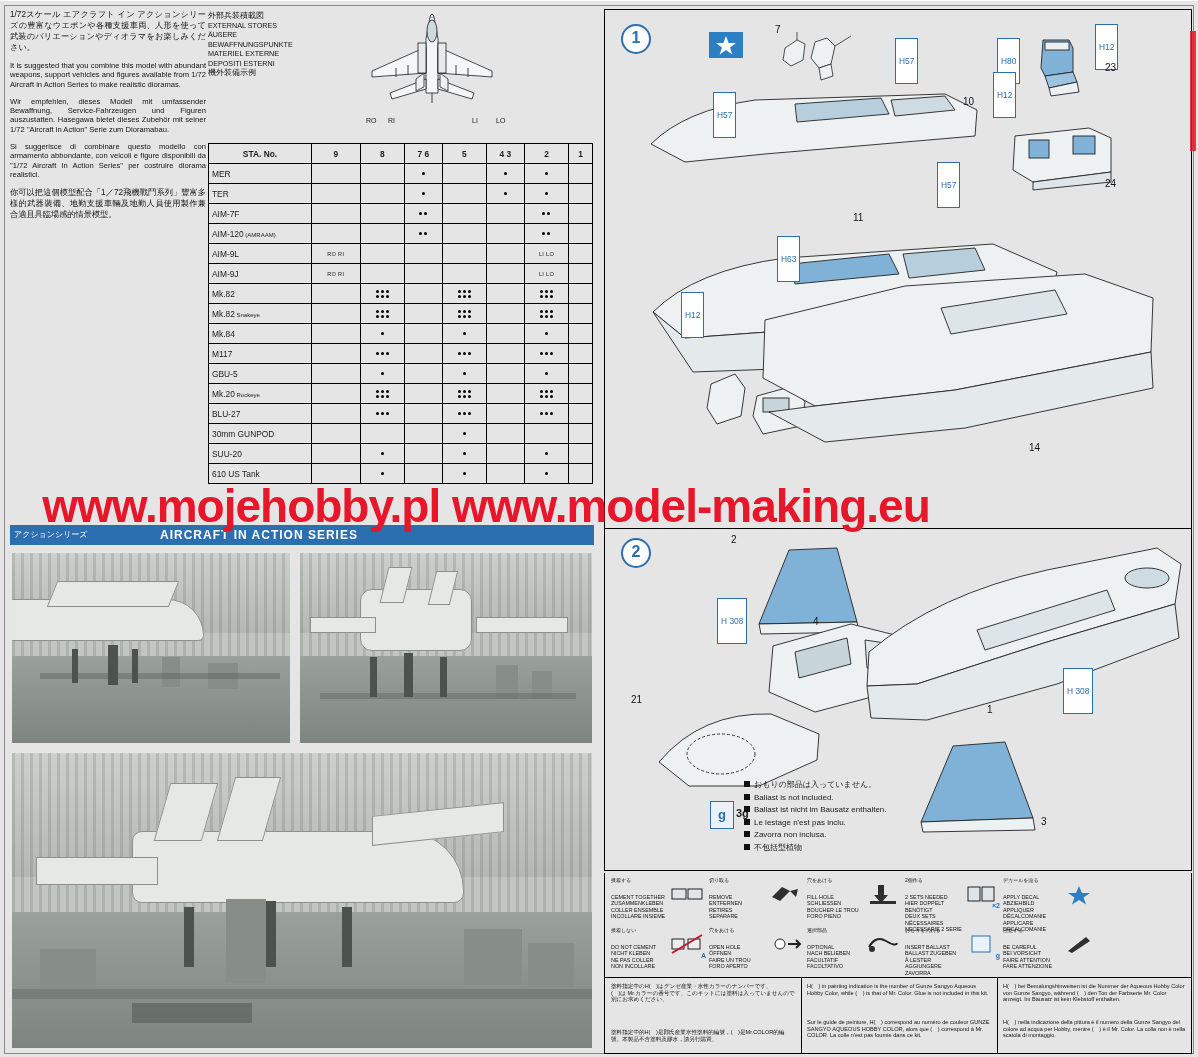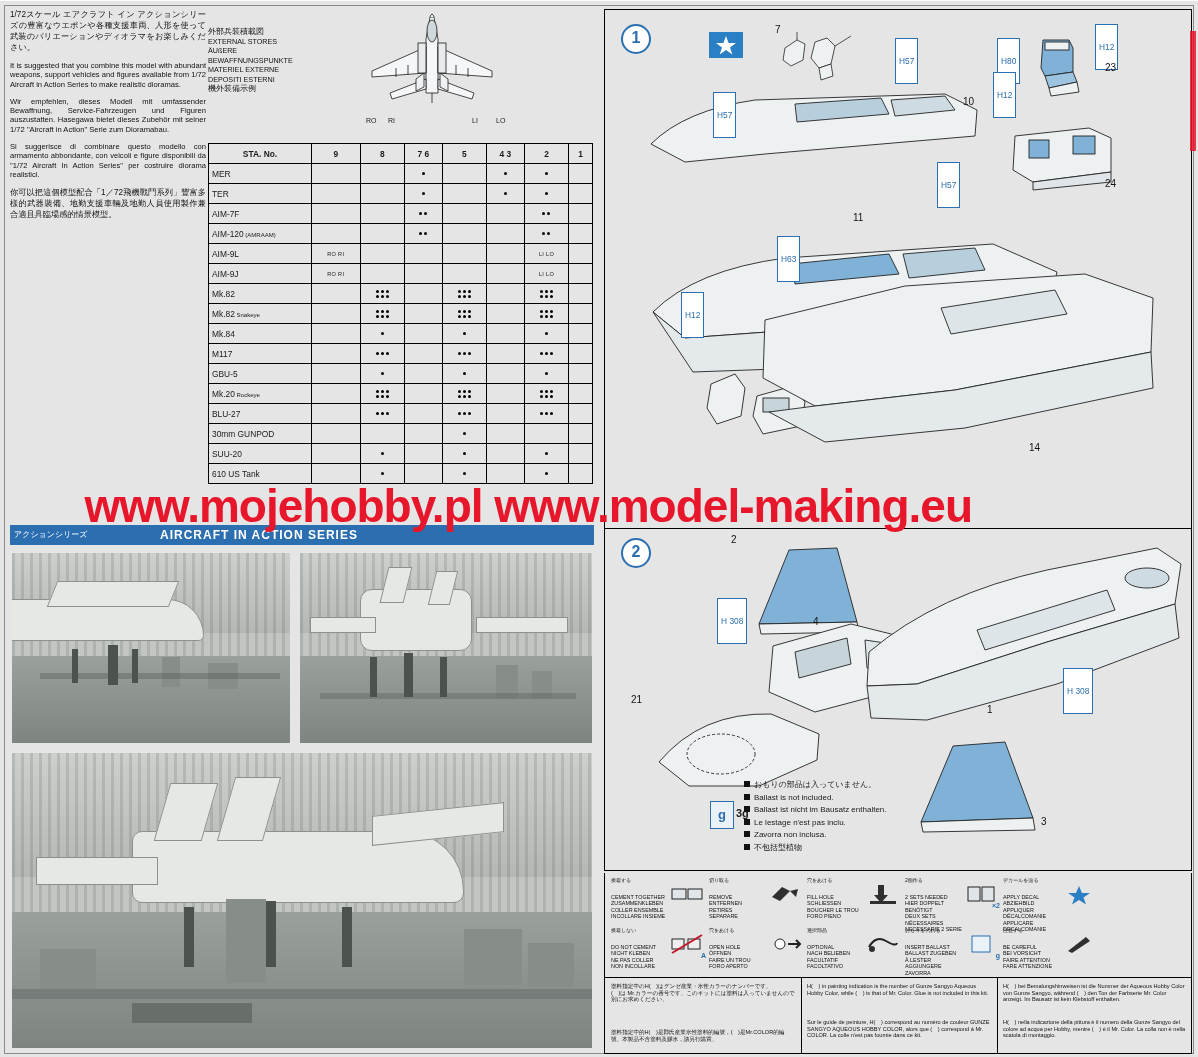--- a/index.html
+++ b/index.html
@@ -7,21 +7,21 @@
   .sheet{position:absolute;left:0;top:1px;width:1198px;height:1057px;background:#e5e5e5;}
   .sheet:before{content:"";position:absolute;left:4px;top:4px;right:4px;bottom:4px;border:1px solid #8a8a8a;}
 
   
   .left{position:absolute;left:10px;top:8px;width:196px;height:520px;}
   .ltext{font-size:7.6px;line-height:9.3px;color:#111;text-align:justify;margin-bottom:8px;}
   .ltext.jp{font-size:8.2px;line-height:11px;}
 
   
   .plan{position:absolute;left:208px;top:8px;width:385px;height:128px;}
-  .planlabels{position:absolute;left:0;top:2px;width:78px;font-size:7.2px;line-height:9.4px;color:#111;margin-top:16px;}
+  .planlabels{position:absolute;left:0;top:2px;width:78px;font-size:7.2px;line-height:9.4px;color:#111;}
   .planlabels .jp{font-size:8px;line-height:10px;}
   .planimg{position:absolute;left:104px;top:0;width:240px;height:120px;}
   .stations{position:absolute;left:104px;top:108px;width:250px;font-size:7px;}
   table.w{border-collapse:collapse;width:385px;font-size:8px;}
   table.w td,table.w th{border:1px solid #000;height:19px;padding:0 3px;}
   table.w th{font-weight:bold;font-size:8.4px;}
   table.w td.name{text-align:left;width:96px;font-size:8.4px;}
   table.w td.c{text-align:center;}
   .sub{font-size:6px;}
   .dotcell{font-size:0;line-height:0;}
@@ -71,21 +71,21 @@
   .legend{position:absolute;left:604px;top:872px;width:586px;height:180px;border:1px solid #000;border-top:none;}
   .legcell{position:absolute;width:97px;height:48px;}
   .legcell .jp{position:absolute;left:0;top:0;font-size:5px;line-height:6px;color:#111;width:38px;}
   .legcell .en{position:absolute;left:0;top:17px;font-size:5.4px;line-height:6.4px;color:#111;width:58px;}
   .legicon{position:absolute;right:4px;top:6px;width:34px;height:22px;}
   .legdiv{position:absolute;background:#000;}
 
   .fine{position:absolute;font-size:5.6px;line-height:6.6px;color:#111;}
 
   
-  .wm{position:absolute;left:0;top:478px;width:972px;text-align:right;font-size:46px;font-weight:bold;
+  .wm{position:absolute;left:0;top:478px;width:972px;text-align:center;font-size:46px;font-weight:bold;
       color:#e8162a;letter-spacing:-1px;white-space:nowrap;}
   .edge{position:absolute;right:2px;top:30px;width:6px;height:120px;background:#e8162a;opacity:.85;}
 </style>
 </head>
 <body>
 
 <div class="sheet">
 
   <div class="left">
     <div class="ltext jp">1/72スケール エアクラフト イン アクションシリーズの豊富なウエポンや各種支援車両、人形を使って武装のバリエーションやディオラマをお楽しみください。</div>

